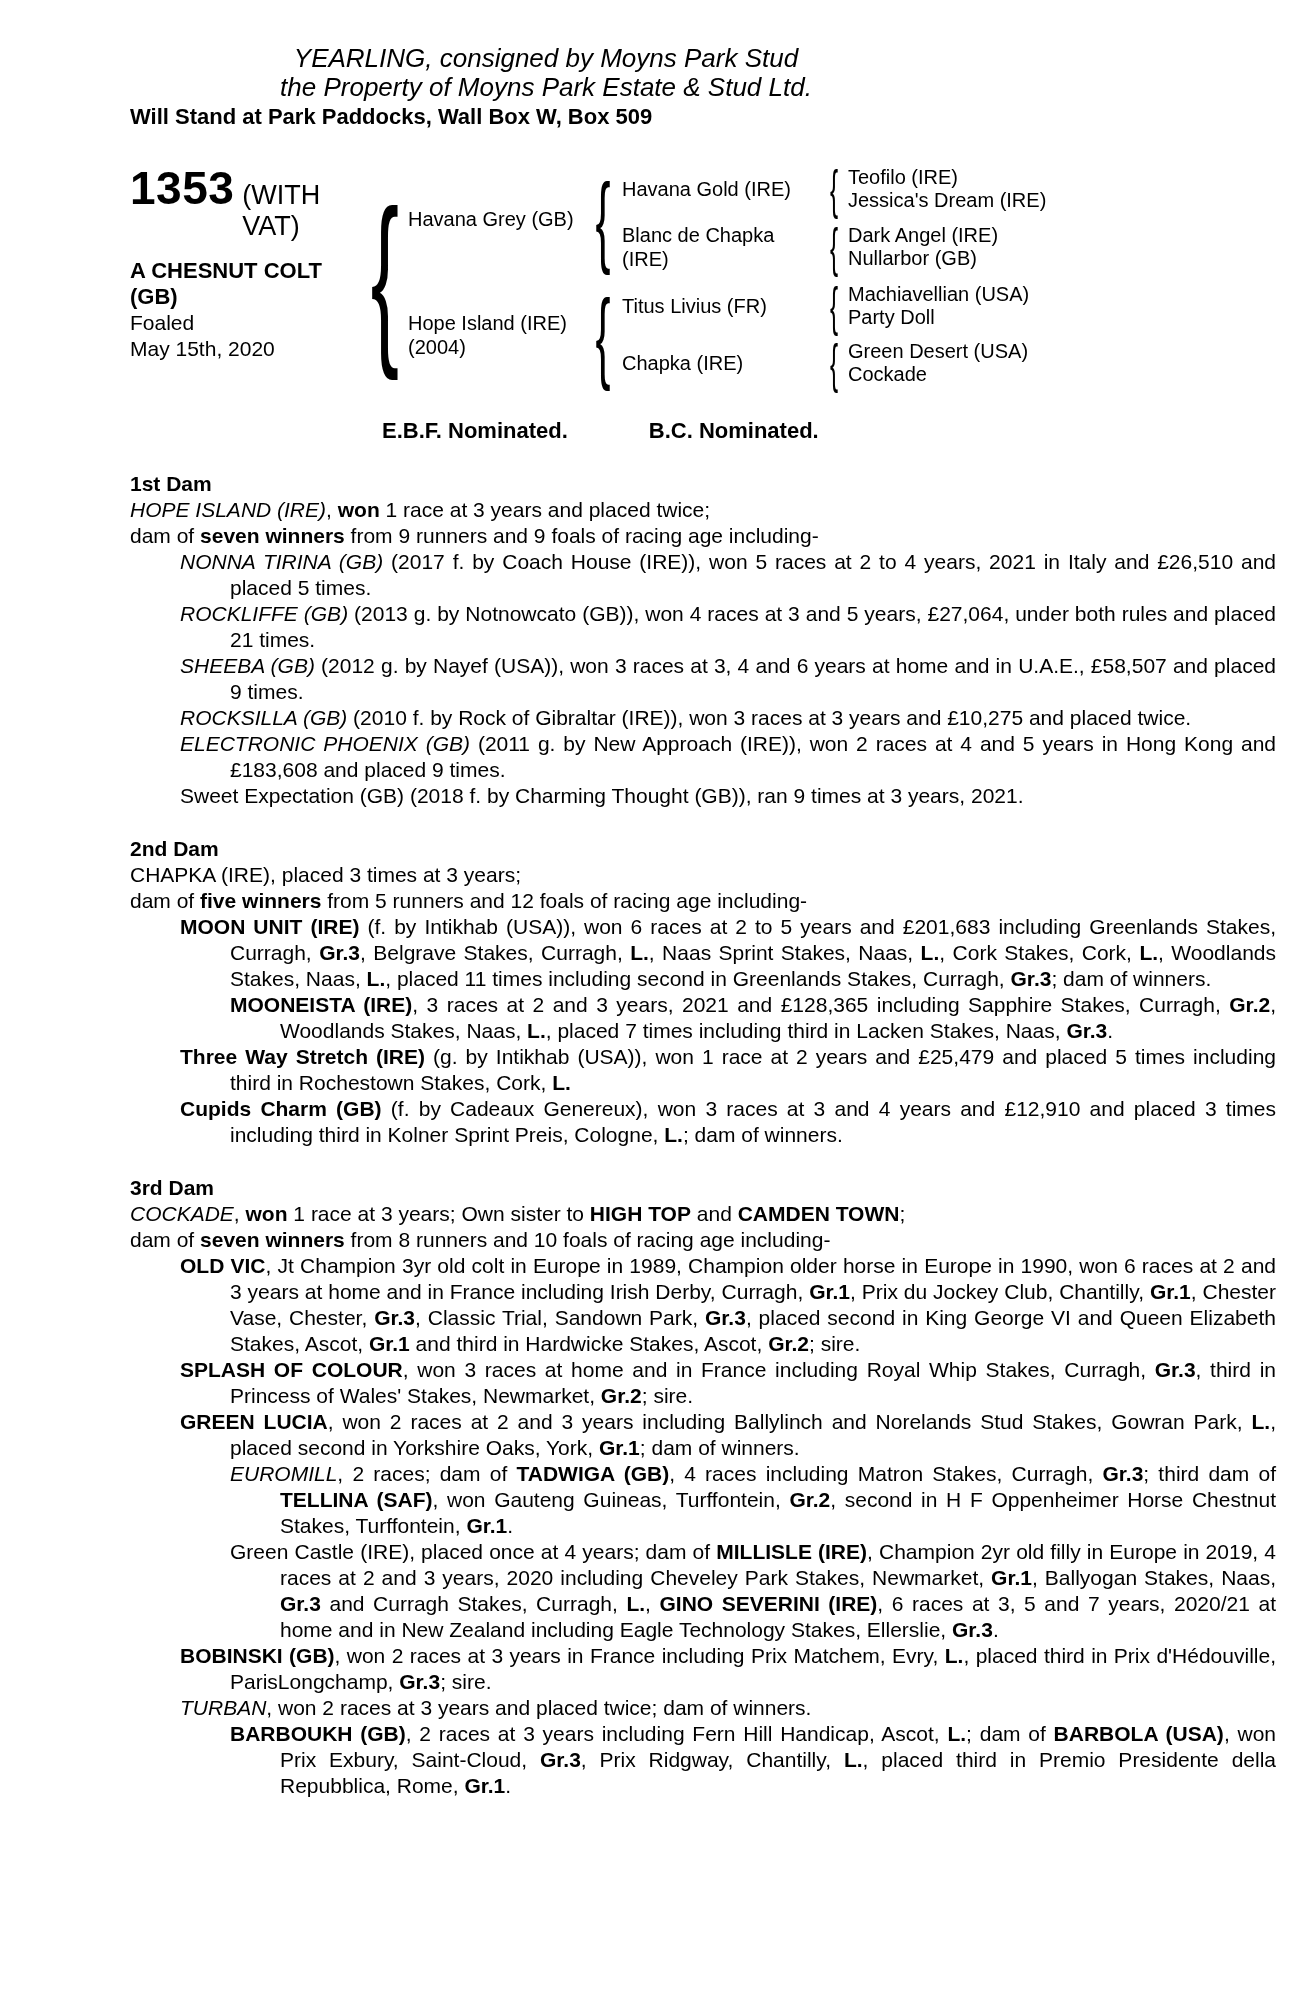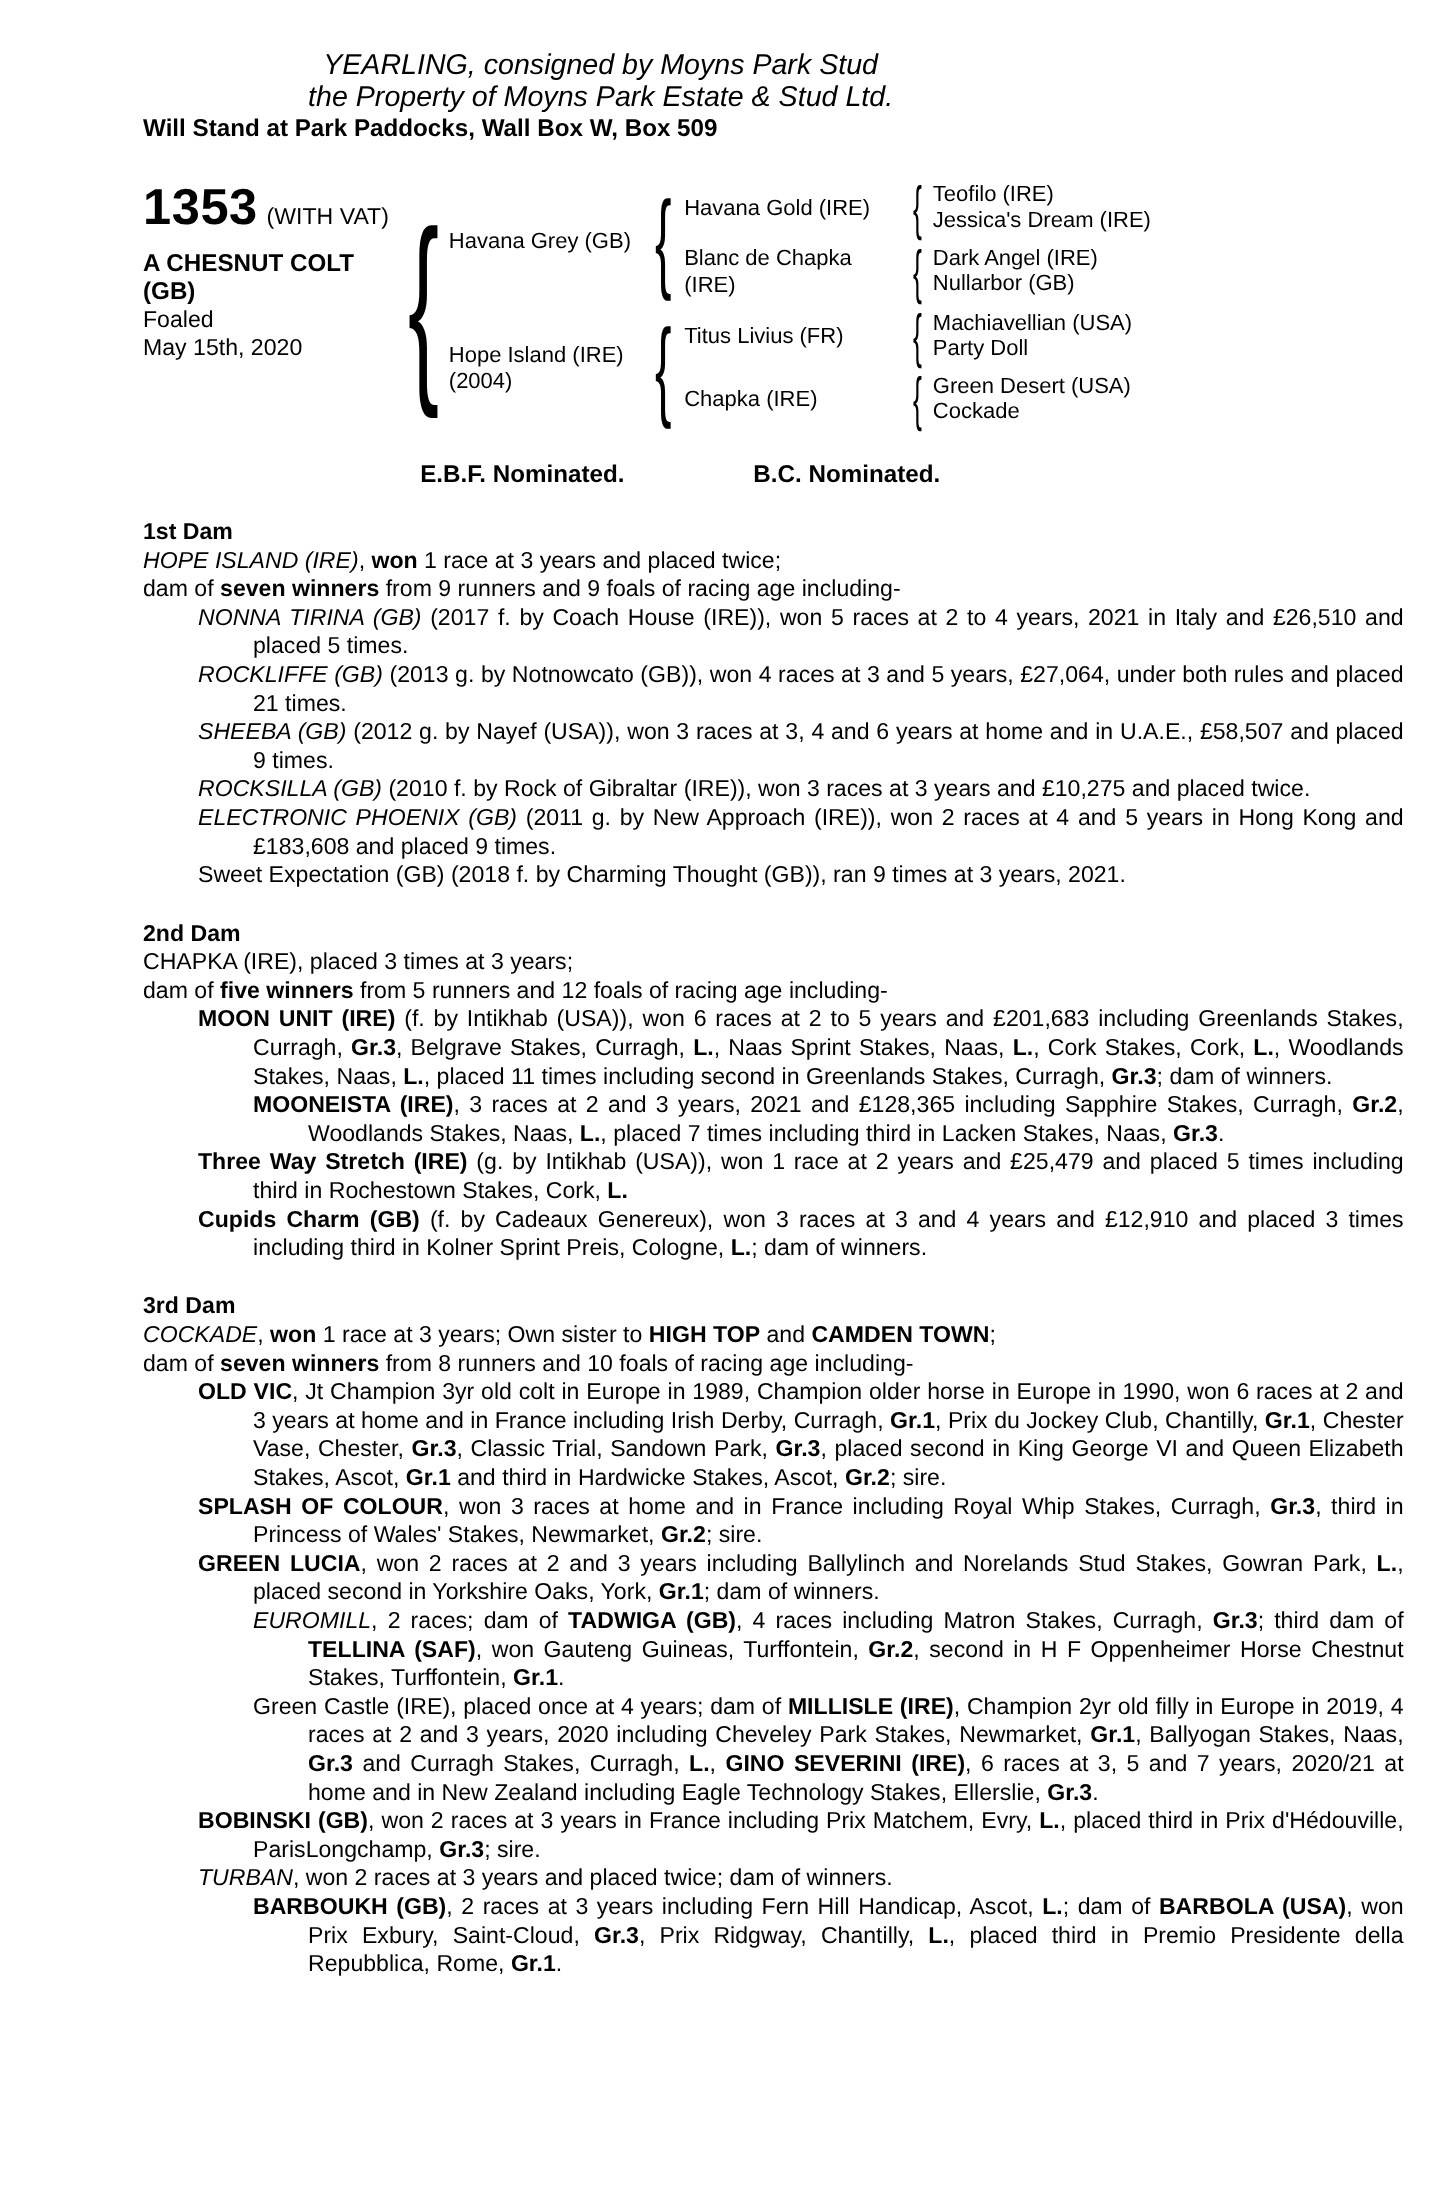--- a/index.html
+++ b/index.html
@@ -10,21 +10,21 @@
   
   .title-block{width:832px;text-align:center;font-style:italic;
     font-size:26px;line-height:29px;}
   .stand-line{font-weight:bold;font-size:22px;line-height:26px;margin-top:2px;}
 
   
   .ped{display:flex;align-items:stretch;margin-top:36px;}
   .colt-block{width:232px;flex:0 0 auto;}
   .lot-line{display:flex;align-items:baseline;gap:8px;}
   .lot-num{font-weight:bold;font-size:46px;line-height:44px;letter-spacing:.5px;}
-  .vat{font-size:21px;text-align:right;}
+  .vat{font-size:27px;}
   .colt-id{margin-top:16px;}
   .colt-name{font-weight:bold;font-size:22px;line-height:26px;}
   .foaled{font-size:21px;line-height:26px;}
 
   .ped-right{display:flex;flex-direction:column;gap:12px;}
   .gen1-unit{display:flex;align-items:center;}
   .gen1-name{width:176px;flex:0 0 auto;font-size:20px;line-height:24px;}
   .gen2-col{display:flex;flex-direction:column;gap:11px;}
   .gen2-unit{display:flex;align-items:center;}
   .gen2-name{width:198px;flex:0 0 auto;font-size:20px;line-height:24px;}
@@ -35,21 +35,21 @@
   .bw-big{width:46px;}
   .bw-med{width:38px;}
   .bw-small{width:28px;}
   .brace{position:absolute;top:50%;left:50%;
     transform:translate(-50%,-50%) scaleX(.45);line-height:1;font-weight:400;}
   .br-big{font-size:188px;}
   .br-med{font-size:100px;}
   .br-small{font-size:54px;}
 
   
-  .noms{display:flex;gap:117px;padding-left:252px;font-weight:bold;
+  .noms{display:flex;gap:81px;padding-left:252px;font-weight:bold;
     font-size:22px;line-height:26px;margin-top:32px;}
 
   
   .sec-heading{font-weight:bold;font-size:21px;line-height:26px;margin-top:27px;}
   .para{margin:0;font-size:21px;line-height:26px;text-align:justify;}
   .ind0{padding-left:0;}
   .ind1{padding-left:100px;text-indent:-50px;}
   .ind2{padding-left:150px;text-indent:-50px;}
   .b{font-weight:bold;}
   .i{font-style:italic;}

